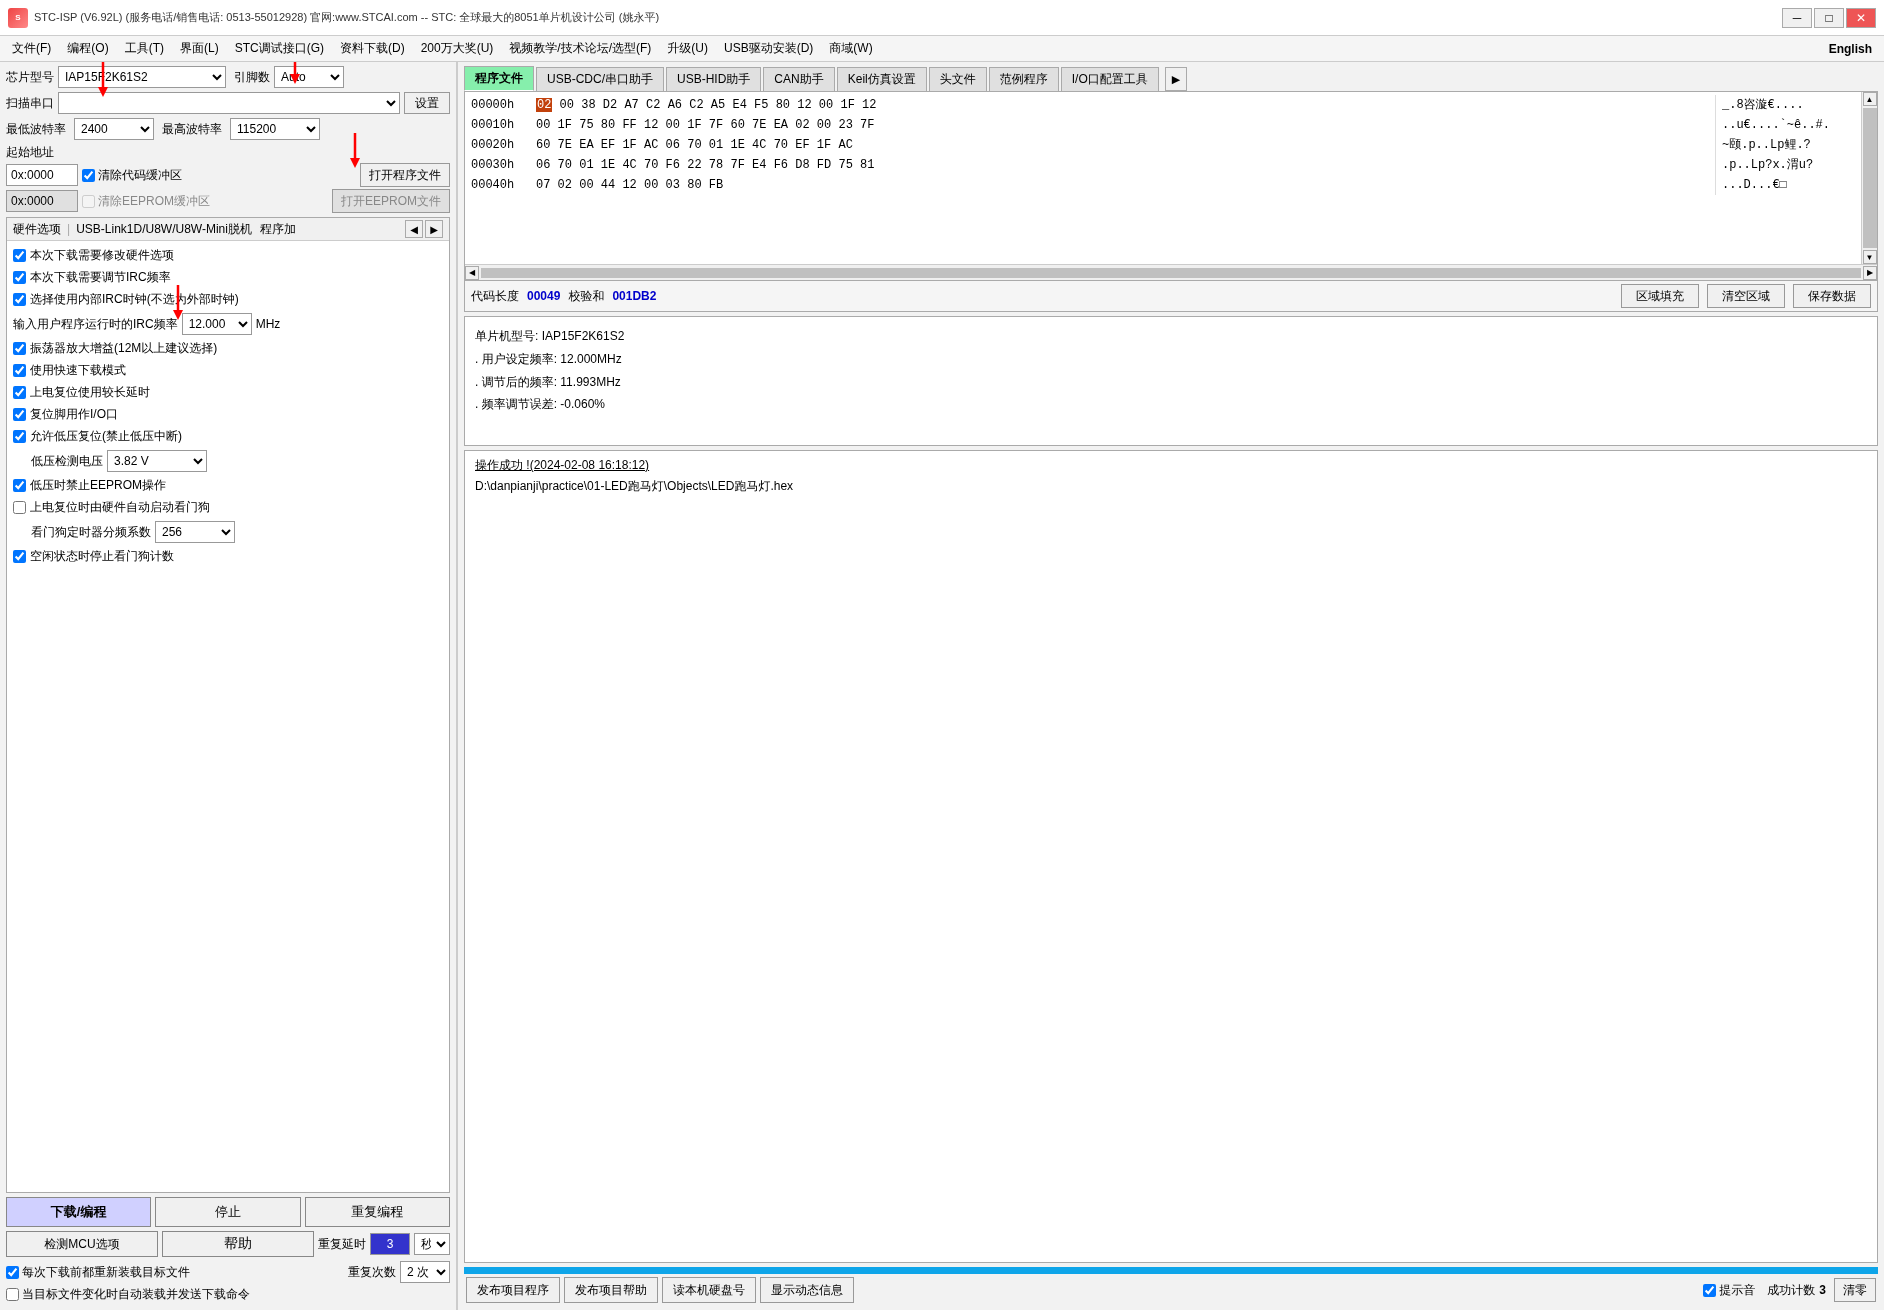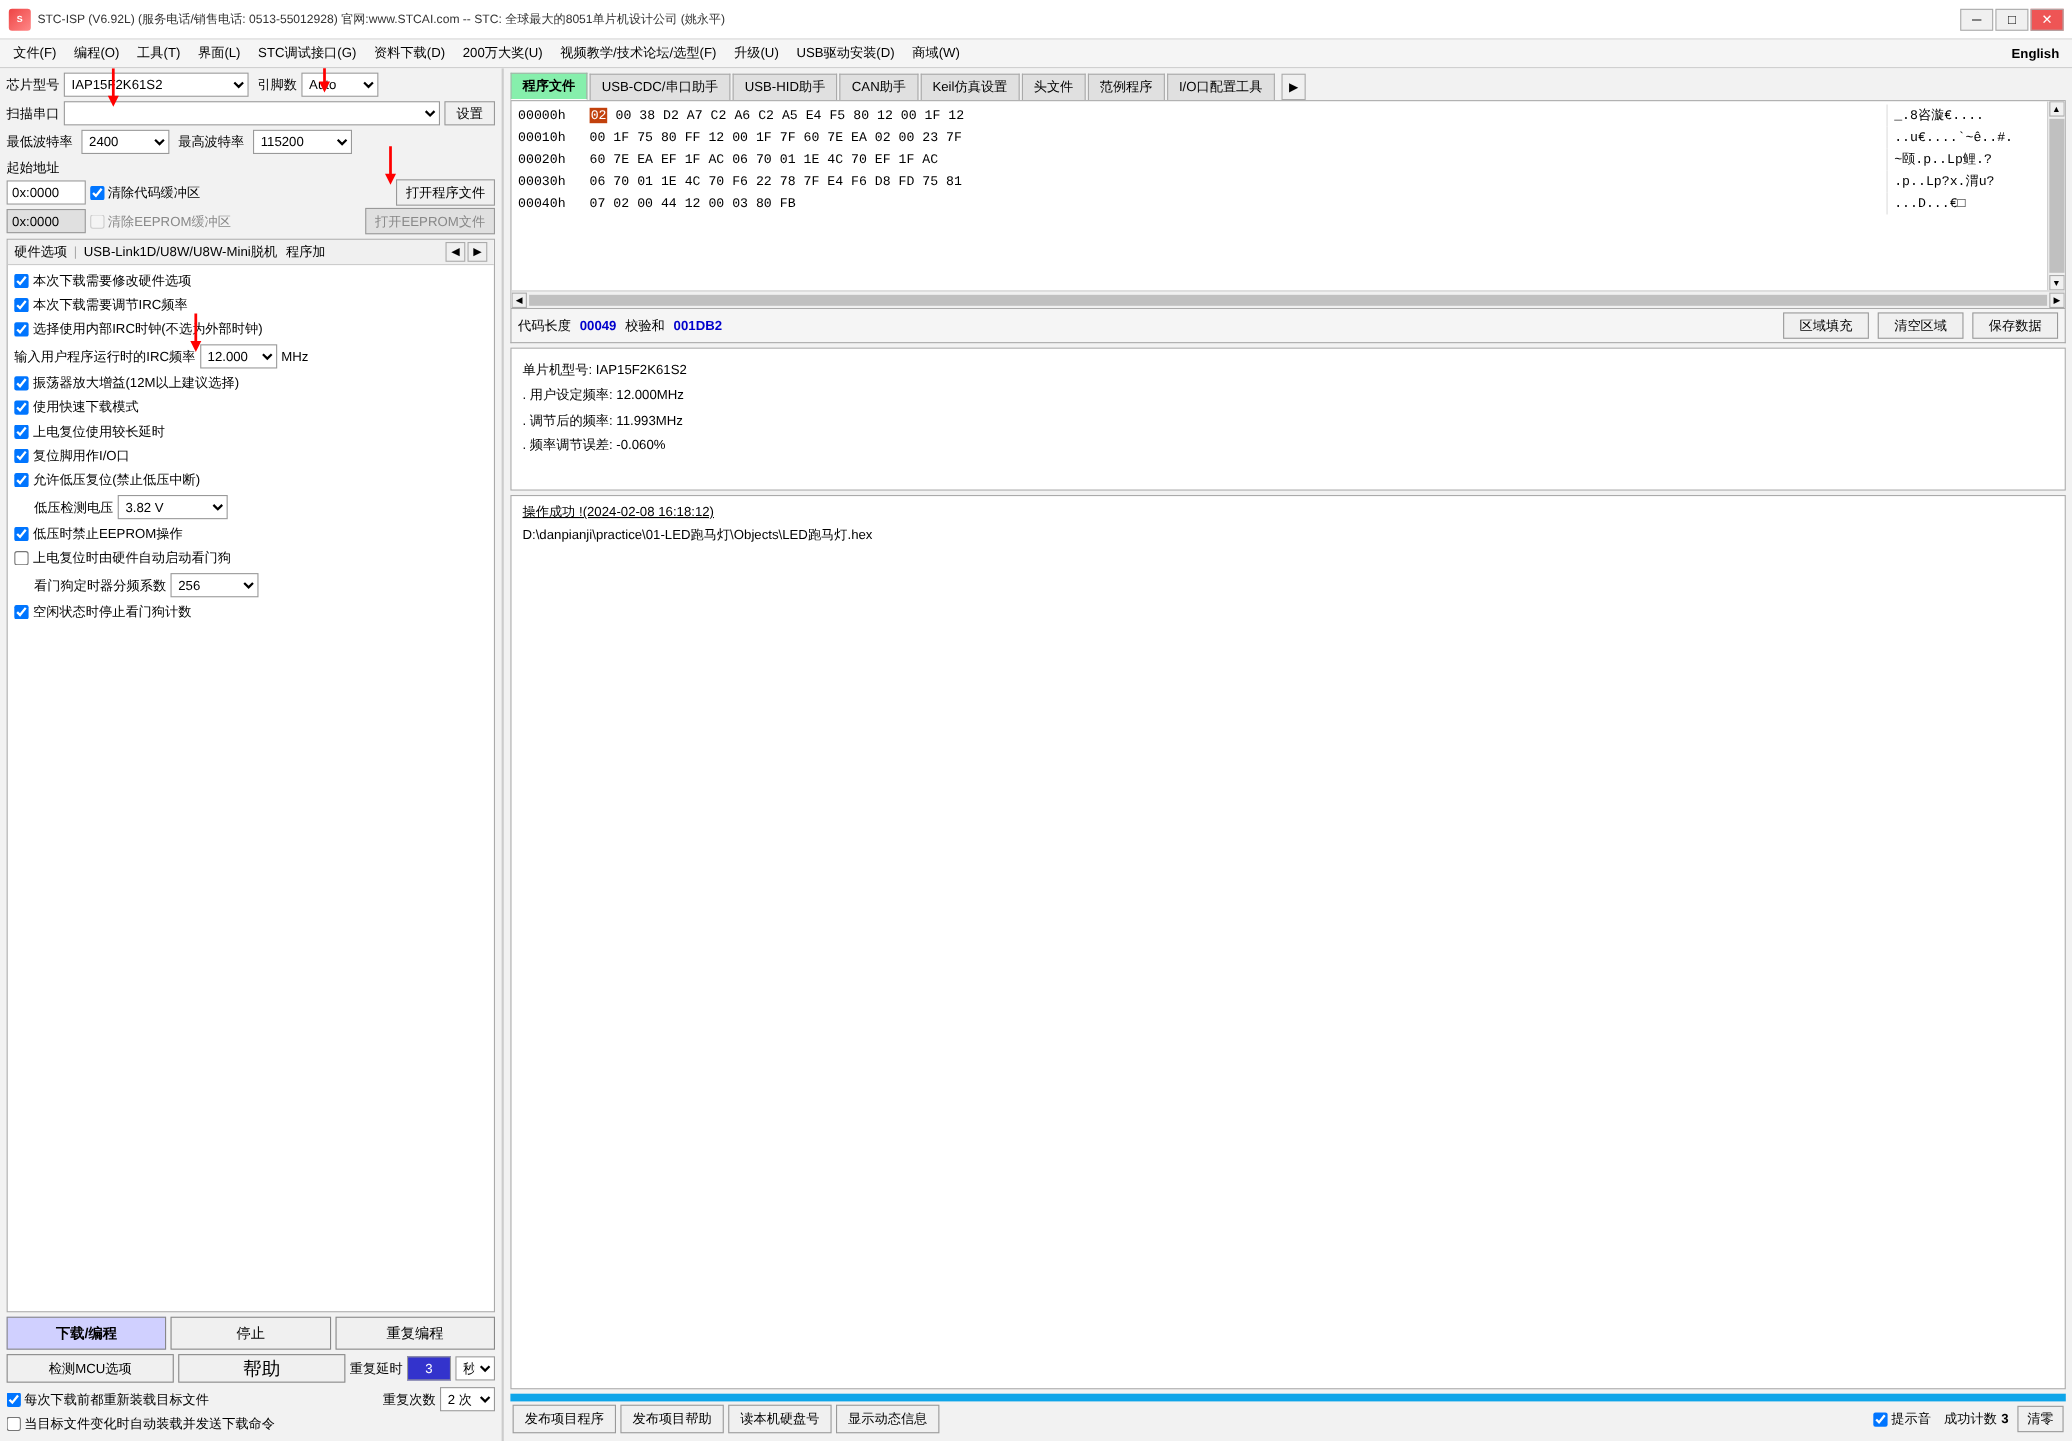--- a/index.html
+++ b/index.html
@@ -204,21 +204,21 @@
       <div style="margin-top:4px;">
 
         <div style="display:flex; gap:4px; margin-bottom:4px; align-items:center; position:relative;">
 
           <button style="flex:1; height:30px; font-size:13px; font-weight:bold; border:1px solid #888; background:#d0d0ff; cursor:pointer;">下载/编程</button>
           <button style="flex:1; height:30px; font-size:13px; border:1px solid #888; background:#f0f0f0; cursor:pointer;">停止</button>
           <button style="flex:1; height:30px; font-size:13px; border:1px solid #888; background:#f0f0f0; cursor:pointer;">重复编程</button>
         </div>
         <div style="display:flex; gap:4px; margin-bottom:4px; align-items:center;">
           <button style="flex:1; height:26px; font-size:12px; border:1px solid #888; background:#f0f0f0; cursor:pointer;">检测MCU选项</button>
-          <button style="flex:1; height:26px; font-size:17px; border:1px solid #888; background:#f0f0f0; cursor:pointer;">帮助</button>
+          <button style="flex:1; height:26px; font-size:14px; border:1px solid #888; background:#f0f0f0; cursor:pointer;">帮助</button>
           <span style="font-size:12px; white-space:nowrap;">重复延时</span>
           <input type="text" value="3" style="width: 40px; border: 1px solid rgb(153, 153, 153); background: rgb(51, 51, 204); color: rgb(255, 255, 255); padding: 1px 4px; height: 22px; font-size: 12px; text-align: center;">
           <select style="border:1px solid #999; background:#fff; padding:1px 2px; height:22px; font-size:12px; width:36px;">
             <option>秒</option>
           </select>
         </div>
         <div style="display:flex; gap:4px; margin-bottom:3px; align-items:center;">
           <label style="display:flex; align-items:center; gap:3px; font-size:12px; cursor:pointer; flex:1;">
             <input type="checkbox" checked="" style="">
             <span>每次下载前都重新装载目标文件</span>

